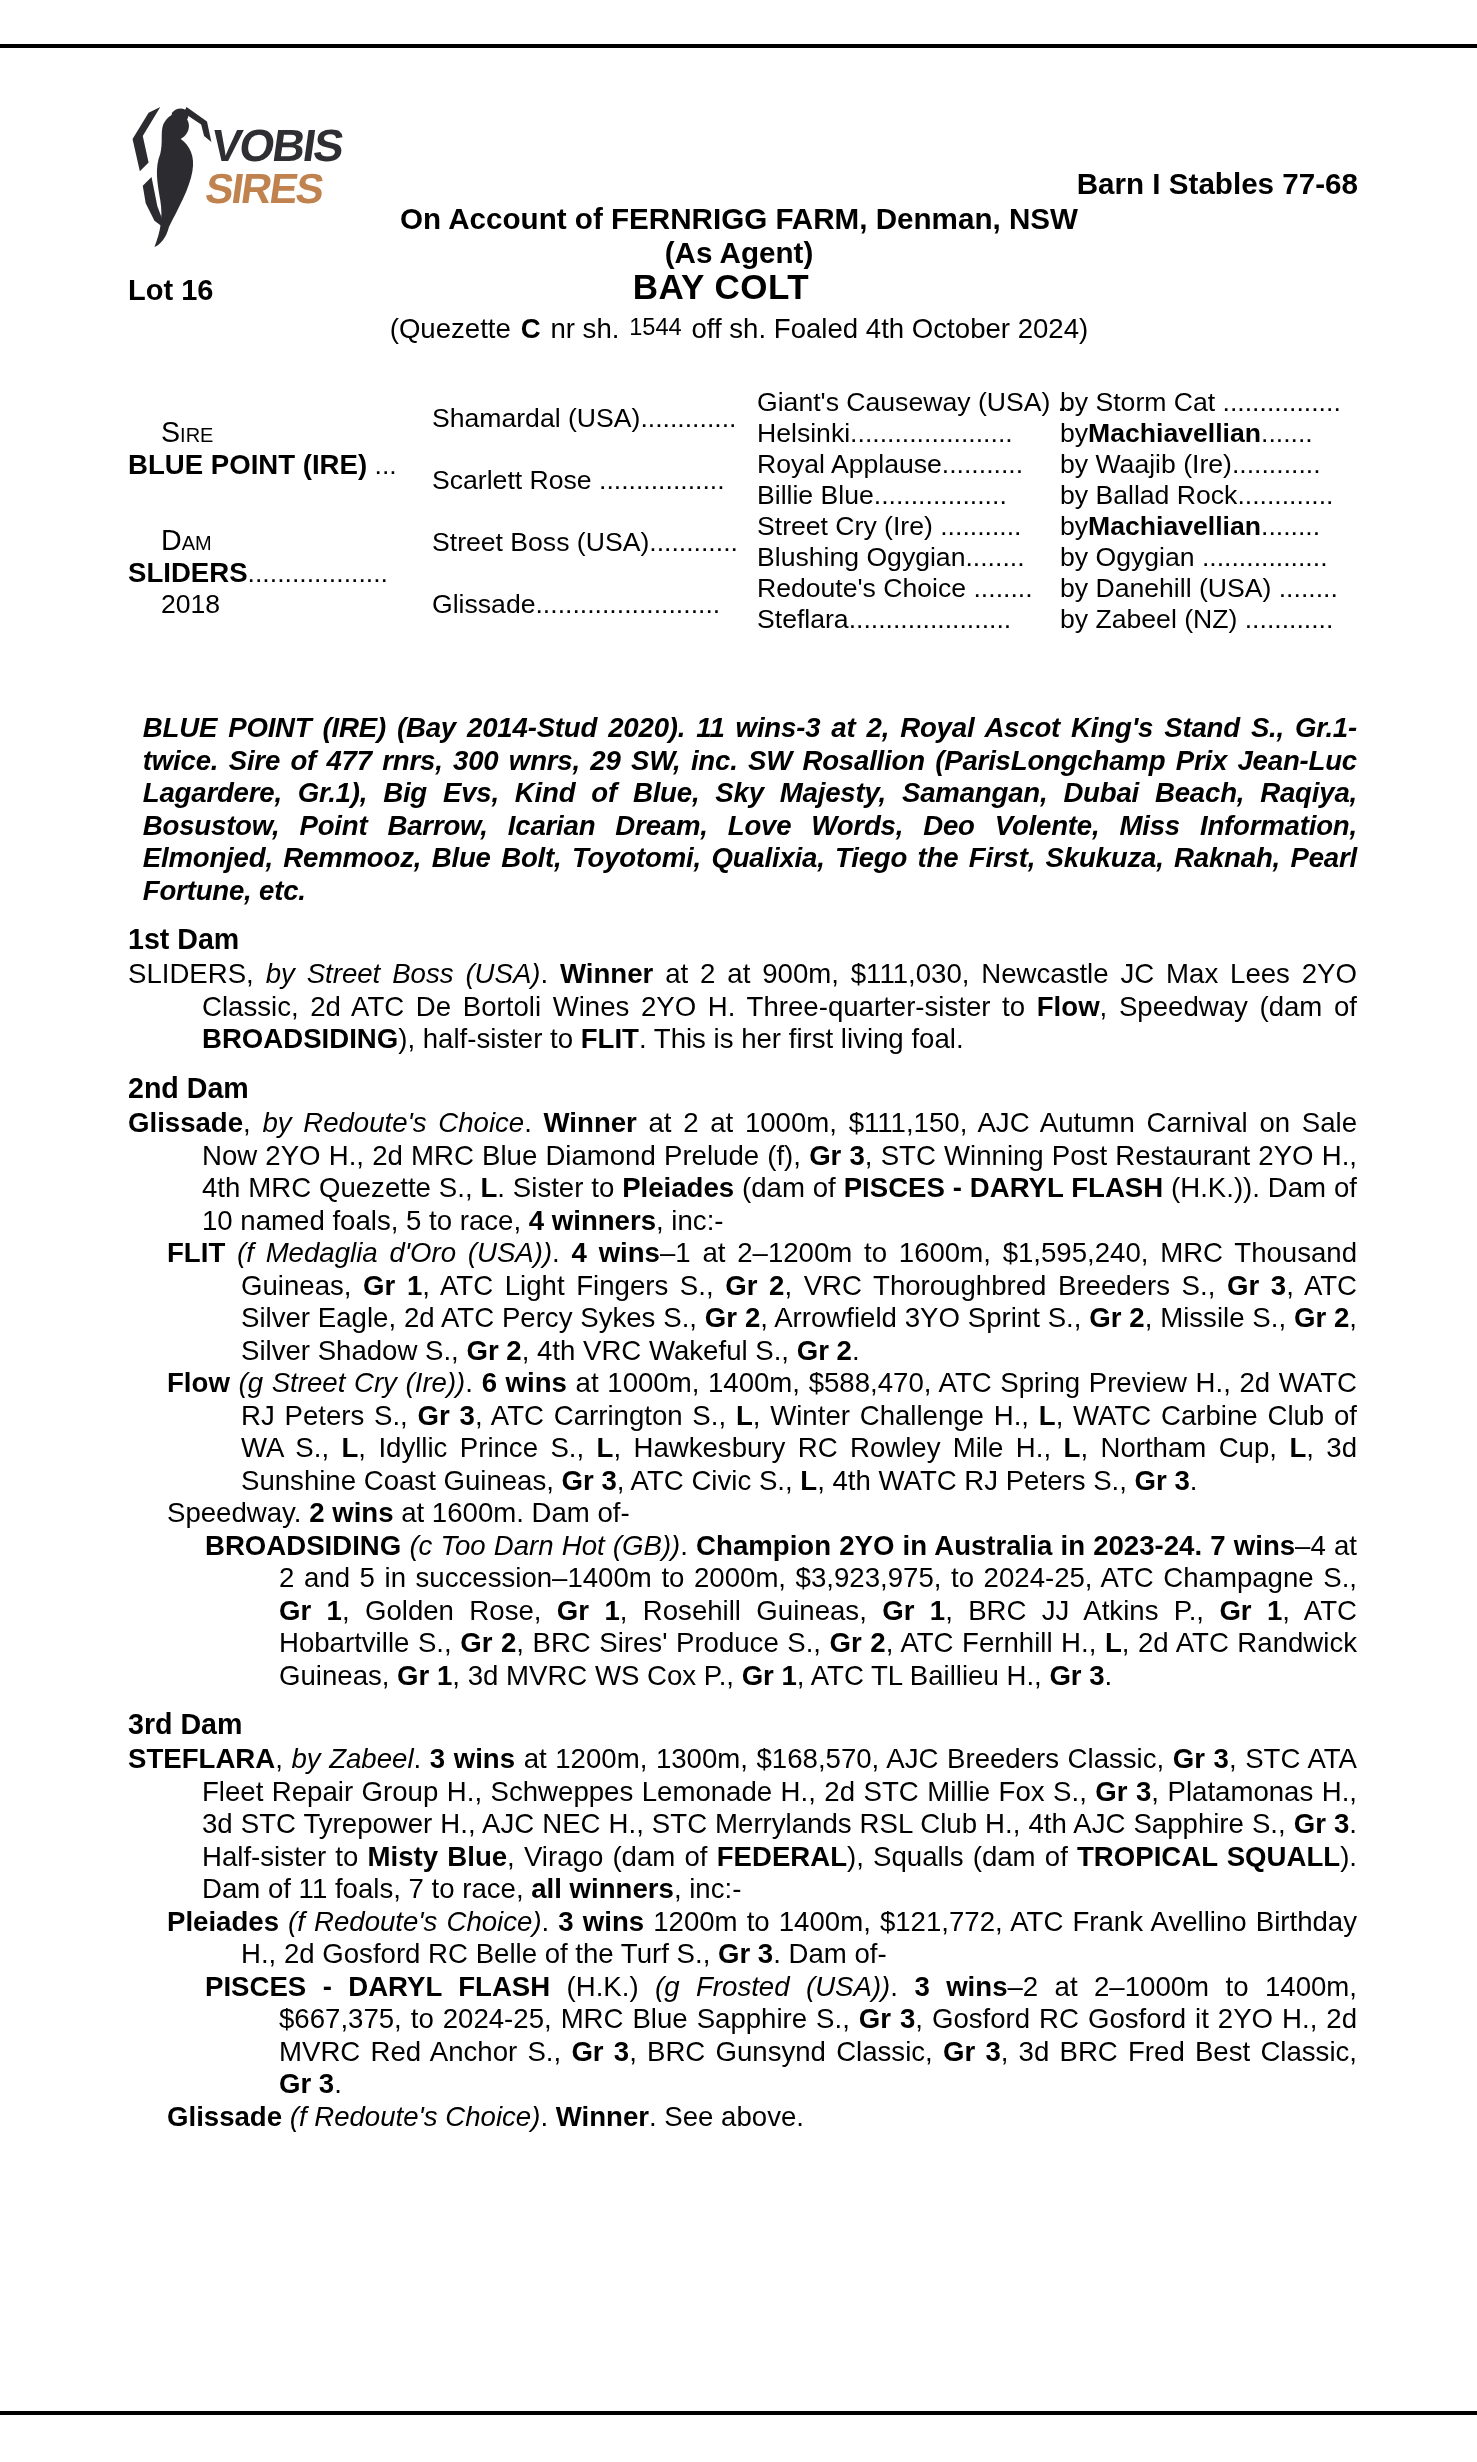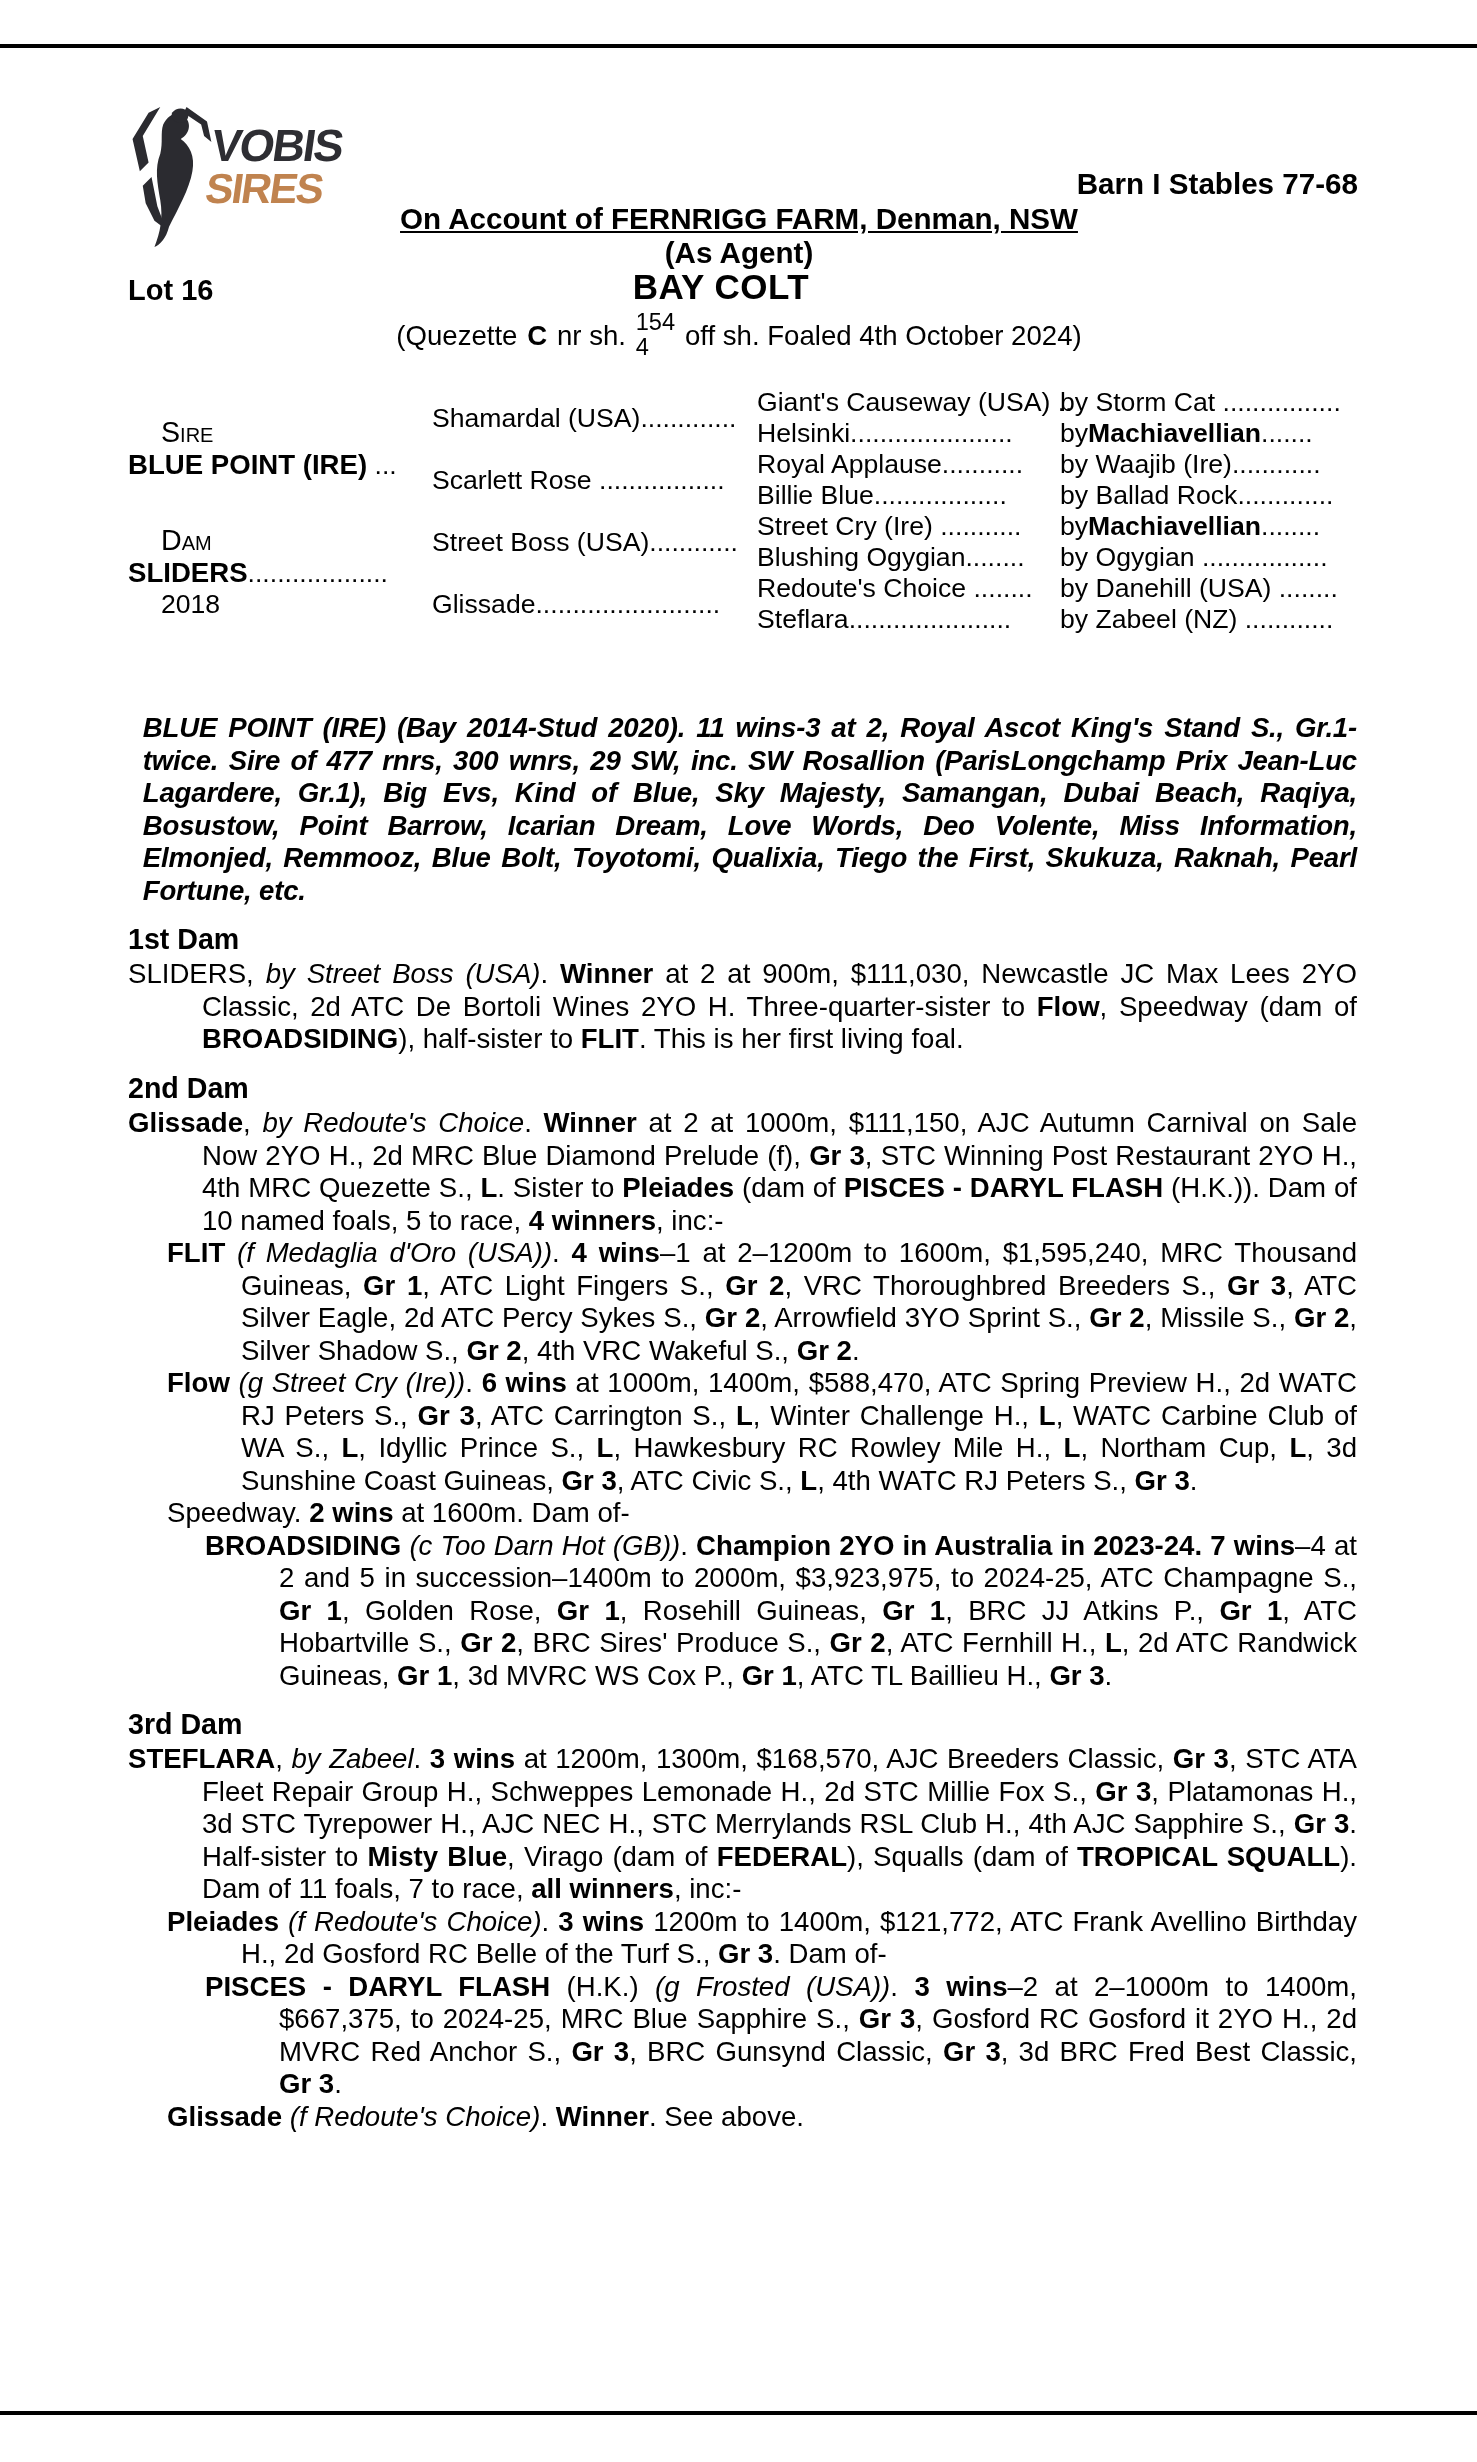--- a/index.html
+++ b/index.html
@@ -12,28 +12,28 @@
   .rule.top{top:44px;}
   .rule.bottom{top:2411px;}
 
   
   .logo{position:absolute;left:128px;top:104px;width:197px;height:148px;}
   .logo svg{position:absolute;left:0;top:0;}
   .logo-words{position:absolute;left:81px;top:19.7px;transform:skewX(-8deg);}
   .logo-words .w1{display:block;font-weight:bold;font-size:45px;line-height:43px;letter-spacing:-2px;}
   .logo-words .w2{display:block;font-weight:bold;font-size:42px;line-height:41px;letter-spacing:-2px;margin-top:1px;}
   .barn{position:absolute;right:120px;top:167px;font-weight:bold;font-size:29.6px;}
-  .account{position:absolute;left:0;width:1478px;top:202px;text-align:center;font-weight:bold;font-size:29.6px;text-decoration:underline;}
+  .account{position:absolute;left:0;width:1478px;top:202px;text-align:center;font-weight:bold;font-size:29.6px;}
   .agent{position:absolute;left:0;width:1478px;top:236px;text-align:center;font-weight:bold;font-size:29.6px;}
   .lot{position:absolute;left:128px;top:274px;font-weight:bold;font-size:29px;}
   .title{position:absolute;left:0;width:1442px;top:267px;text-align:center;font-weight:bold;font-size:35px;letter-spacing:0.5px;}
   .branded{position:absolute;left:0;width:1478px;top:311px;text-align:center;font-size:27.6px;}
   .branded .seg{margin:0 4.9px;vertical-align:middle;}
   .brandC{font-weight:bold;}
-  .frac{display:inline-flex;flex-direction:column;align-items:flex-start;font-size:23.6px;line-height:24.6px;vertical-align:middle;position:relative;top:-1px;}
+  .frac{display:inline-flex;flex-direction:row;align-items:flex-end;font-size:23.6px;line-height:24.6px;vertical-align:middle;position:relative;top:-1px;}
 
   
   .ped{
     position:absolute;left:128px;top:387px;width:1235px;
     display:grid;grid-template-columns:304px 325px 303px 302px;
     grid-auto-rows:31px;font-size:26.6px;
   }
   .pcell{white-space:nowrap;line-height:31px;overflow:visible;}
   .pc1{grid-column:1;display:flex;flex-direction:column;justify-content:center;}
   .pc1.sire{grid-row:1/5;}

